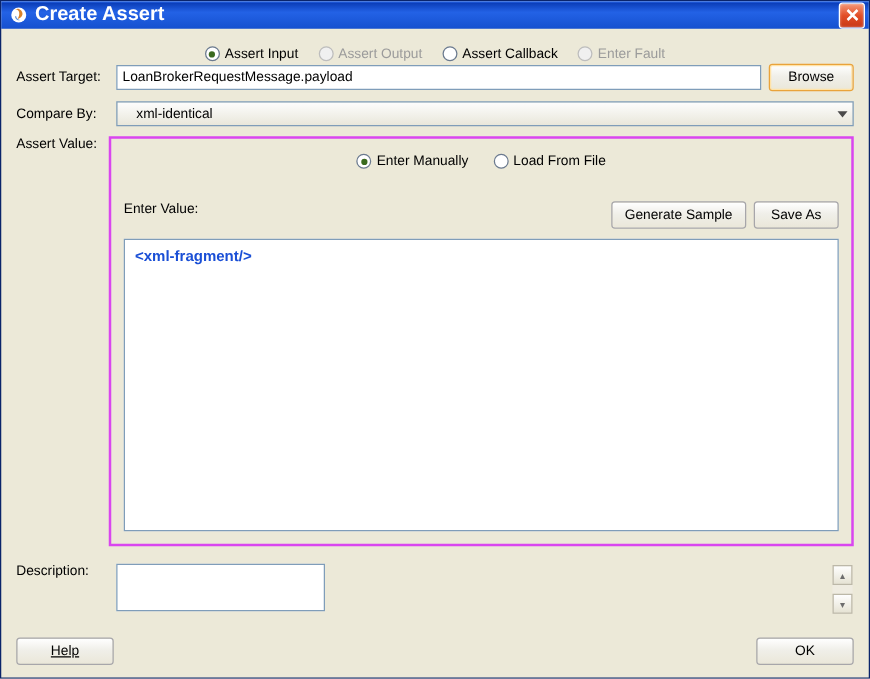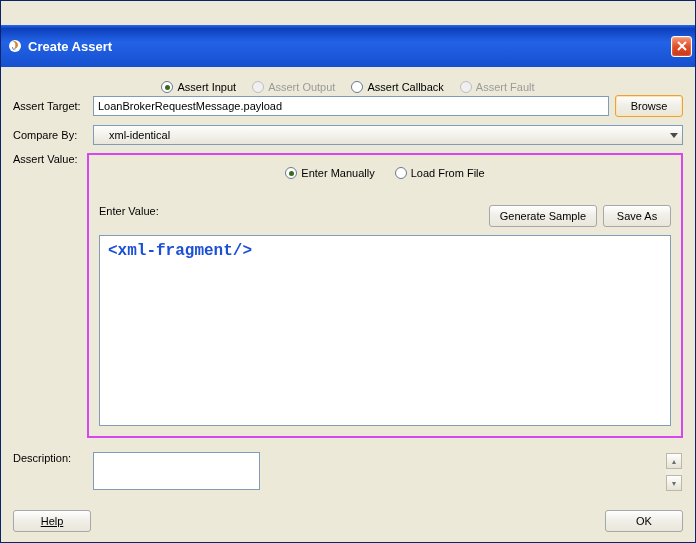--- a/index.html
+++ b/index.html
@@ -11,29 +11,28 @@
 }
 .dialog {
   width: 696px;
   height: 543px;
   border: 1px solid #0a246a;
   background: #ece9d8;
   display: flex;
   flex-direction: column;
 }
 .titlebar {
-  height: 42px;
+  height: 22px;
   background: linear-gradient(to bottom, #2a6bf0 0%, #0c3fba 8%, #2362e6 40%, #1550cf 100%);
   display: flex;
   align-items: center;
   padding: 0 3px 0 6px;
   color: #fff;
   font-weight: bold;
-  font-size: 13px;
-  margin-top: 24px;
+  font-size: 16px;
 }
 .titlebar .icon {
   width: 16px;
   height: 16px;
   margin-right: 5px;
   display: inline-flex;
   align-items: center;
   justify-content: center;
 }
 .titlebar .title { flex: 1; }
@@ -167,22 +166,22 @@
   align-items: flex-start;
   margin-bottom: 8px;
   margin-top: 12px;
 }
 .action-row .spacer { flex: 1; }
 .editor {
   flex: 1;
   background: #fff;
   border: 1px solid #7f9db9;
   padding: 6px 8px;
-  font-family: Liberation Mono, monospace;
-  font-size: 16px;
+  font-family: Liberation Sans, sans-serif;
+  font-size: 12px;
   overflow: auto;
 }
 .editor .tag { color: #1a4fd6; font-weight: bold; }
 .desc-area {
   margin-top: 14px;
 }
 .desc-box {
   position: relative;
   flex: 1;
   height: 38px;
@@ -251,21 +250,21 @@
       <label class="radio-opt disabled">
         <span class="radio-circle"></span>
         <span>Assert Output</span>
       </label>
       <label class="radio-opt">
         <span class="radio-circle"></span>
         <span>Assert Callback</span>
       </label>
       <label class="radio-opt disabled">
         <span class="radio-circle"></span>
-        <span>Assert Fault</span>
+        <span>Enter Fault</span>
       </label>
     </div>
 
     <div class="form-row">
       <div class="label-col">Assert Target:</div>
       <input class="text-input" type="text" value="LoanBrokerRequestMessage.payload" style="">
       <button class="btn default">Browse</button>
     </div>
 
     <div class="form-row">

